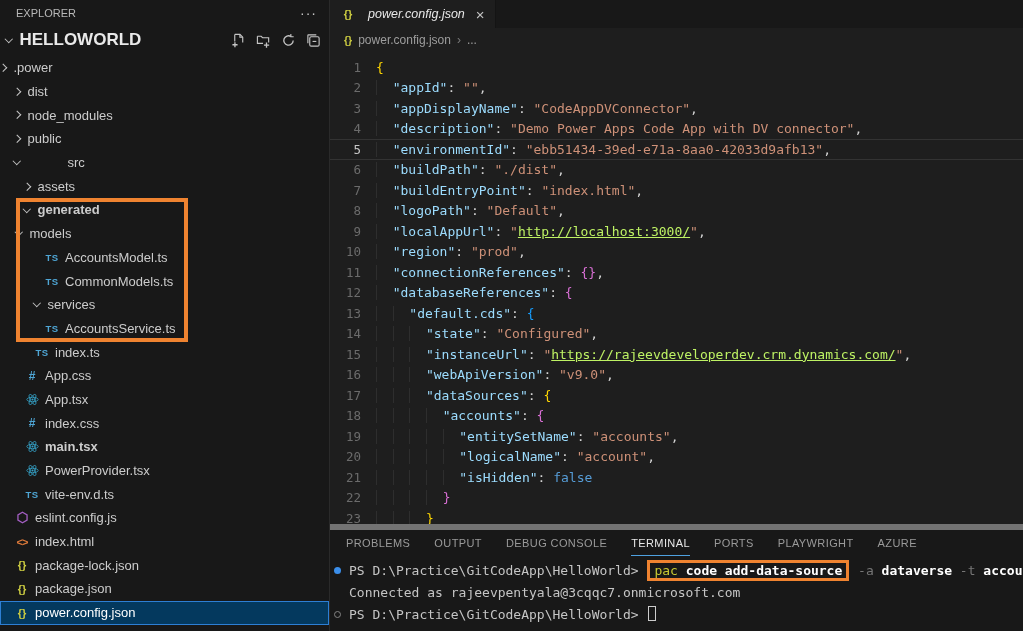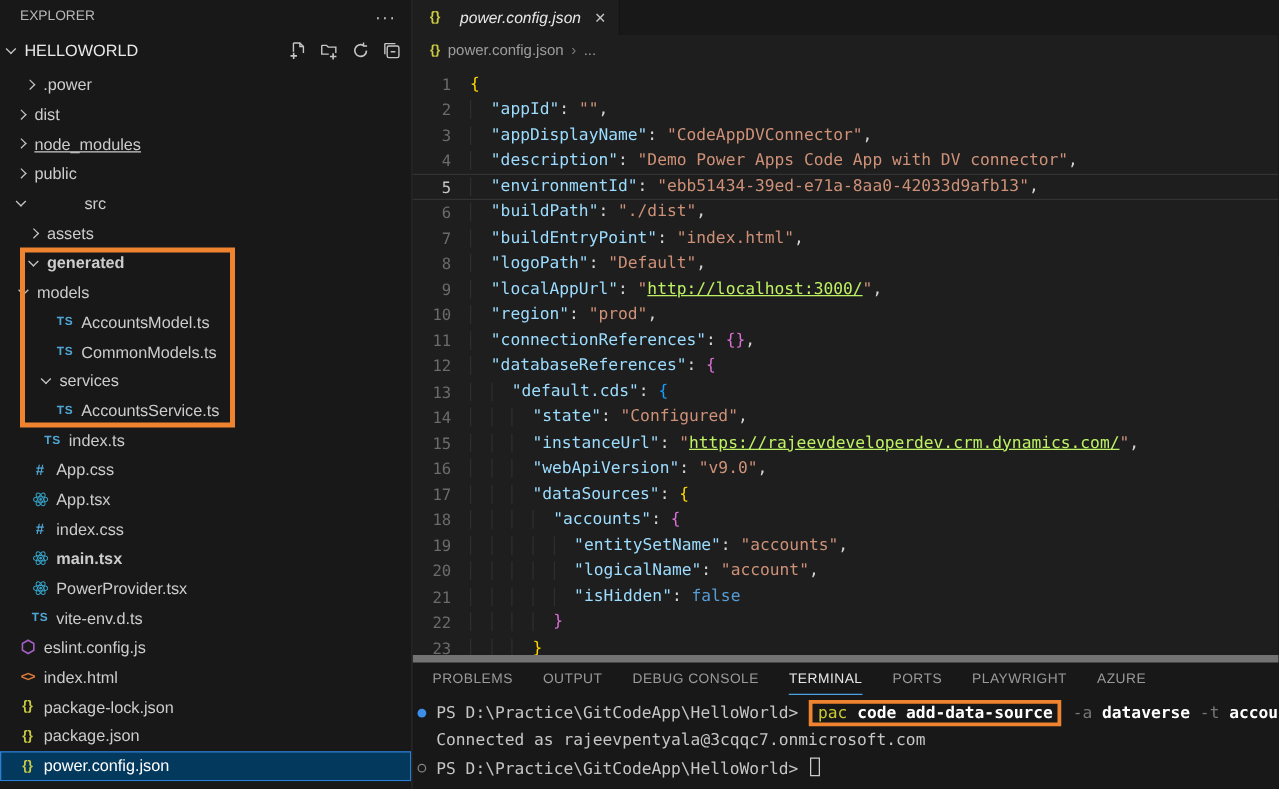--- a/index.html
+++ b/index.html
@@ -9,21 +9,21 @@
     background:#1e1e1e; font-family:"Liberation Sans", sans-serif;
     color:#cccccc; display:flex;
   }
   
   .sidebar{ position:relative; width:330px; height:100%; background:#181818;
             border-right:1px solid #2a2a2a; flex:none; }
   .sb-head{ height:26px; display:flex; align-items:center; justify-content:space-between;
             padding:0 12px 0 16px; font-size:11px; color:#b8b8b8; }
   .sb-more{ color:#c5c5c5; font-size:14px; letter-spacing:1px; cursor:pointer; }
   .sb-section{ height:28px; display:flex; align-items:center; padding:0 8px 0 6px;
-               font-size:13px; font-weight:normal; color:#e9e9e9; }
+               font-size:17px; font-weight:bold; color:#e9e9e9; }
   .sb-section .acts{ margin-left:auto; display:flex; gap:10px; align-items:center; }
   .sb-section .acts svg{ display:block; }
   .tree{ position:absolute; top:56px; left:0; right:0; }
   .trow{ height:23.7px; display:flex; align-items:center; font-size:13px;
          color:#cccccc; cursor:pointer; white-space:nowrap; }
   .trow.sel{ background:#04395e; box-shadow:inset 0 0 0 1px #2d7fd4; color:#ffffff; }
   .chev{ display:inline-block; width:5.5px; height:5.5px;
          border-right:1.4px solid #c5c5c5; border-bottom:1.4px solid #c5c5c5;
          margin-right:8px; flex:none; }
   .chev.closed{ transform:rotate(-45deg); }
@@ -120,29 +120,29 @@
         <span>
           <svg width="15" height="15" viewBox="0 0 16 16" fill="none" stroke="#c5c5c5" stroke-width="1.2">
             <rect x="4" y="4" width="10" height="10" rx="1.5"></rect>
               <path d="M7 9 L11 9"></path>
               <path d="M2 11 L2 2.5 A0.5 0.5 0 0 1 2.5 2 L11 2"></path>
           </svg>
         </span>
       </span>
     </div>
     <div class="tree">
-        <div class="trow" style="padding-left: 0; margin-left: 21px;">
+        <div class="trow" style="padding-left: 0;">
           <span class="chev closed"></span>
           <span>.power</span>
         </div>
         <div class="trow" style="padding-left: 14px;">
           <span class="chev closed"></span>
           <span>dist</span>
         </div>
-        <div class="trow" style="padding-left: 14px; text-decoration: underline;">
+        <div class="trow" style="padding-left: 14px;">
           <span class="chev closed"></span>
           <span>node_modules</span>
         </div>
         <div class="trow" style="padding-left: 14px;">
           <span class="chev closed"></span>
           <span>public</span>
         </div>
         <div class="trow" style="padding-left: 14px; gap: 40px;">
           <span class="chev open"></span>
           <span>src</span>

